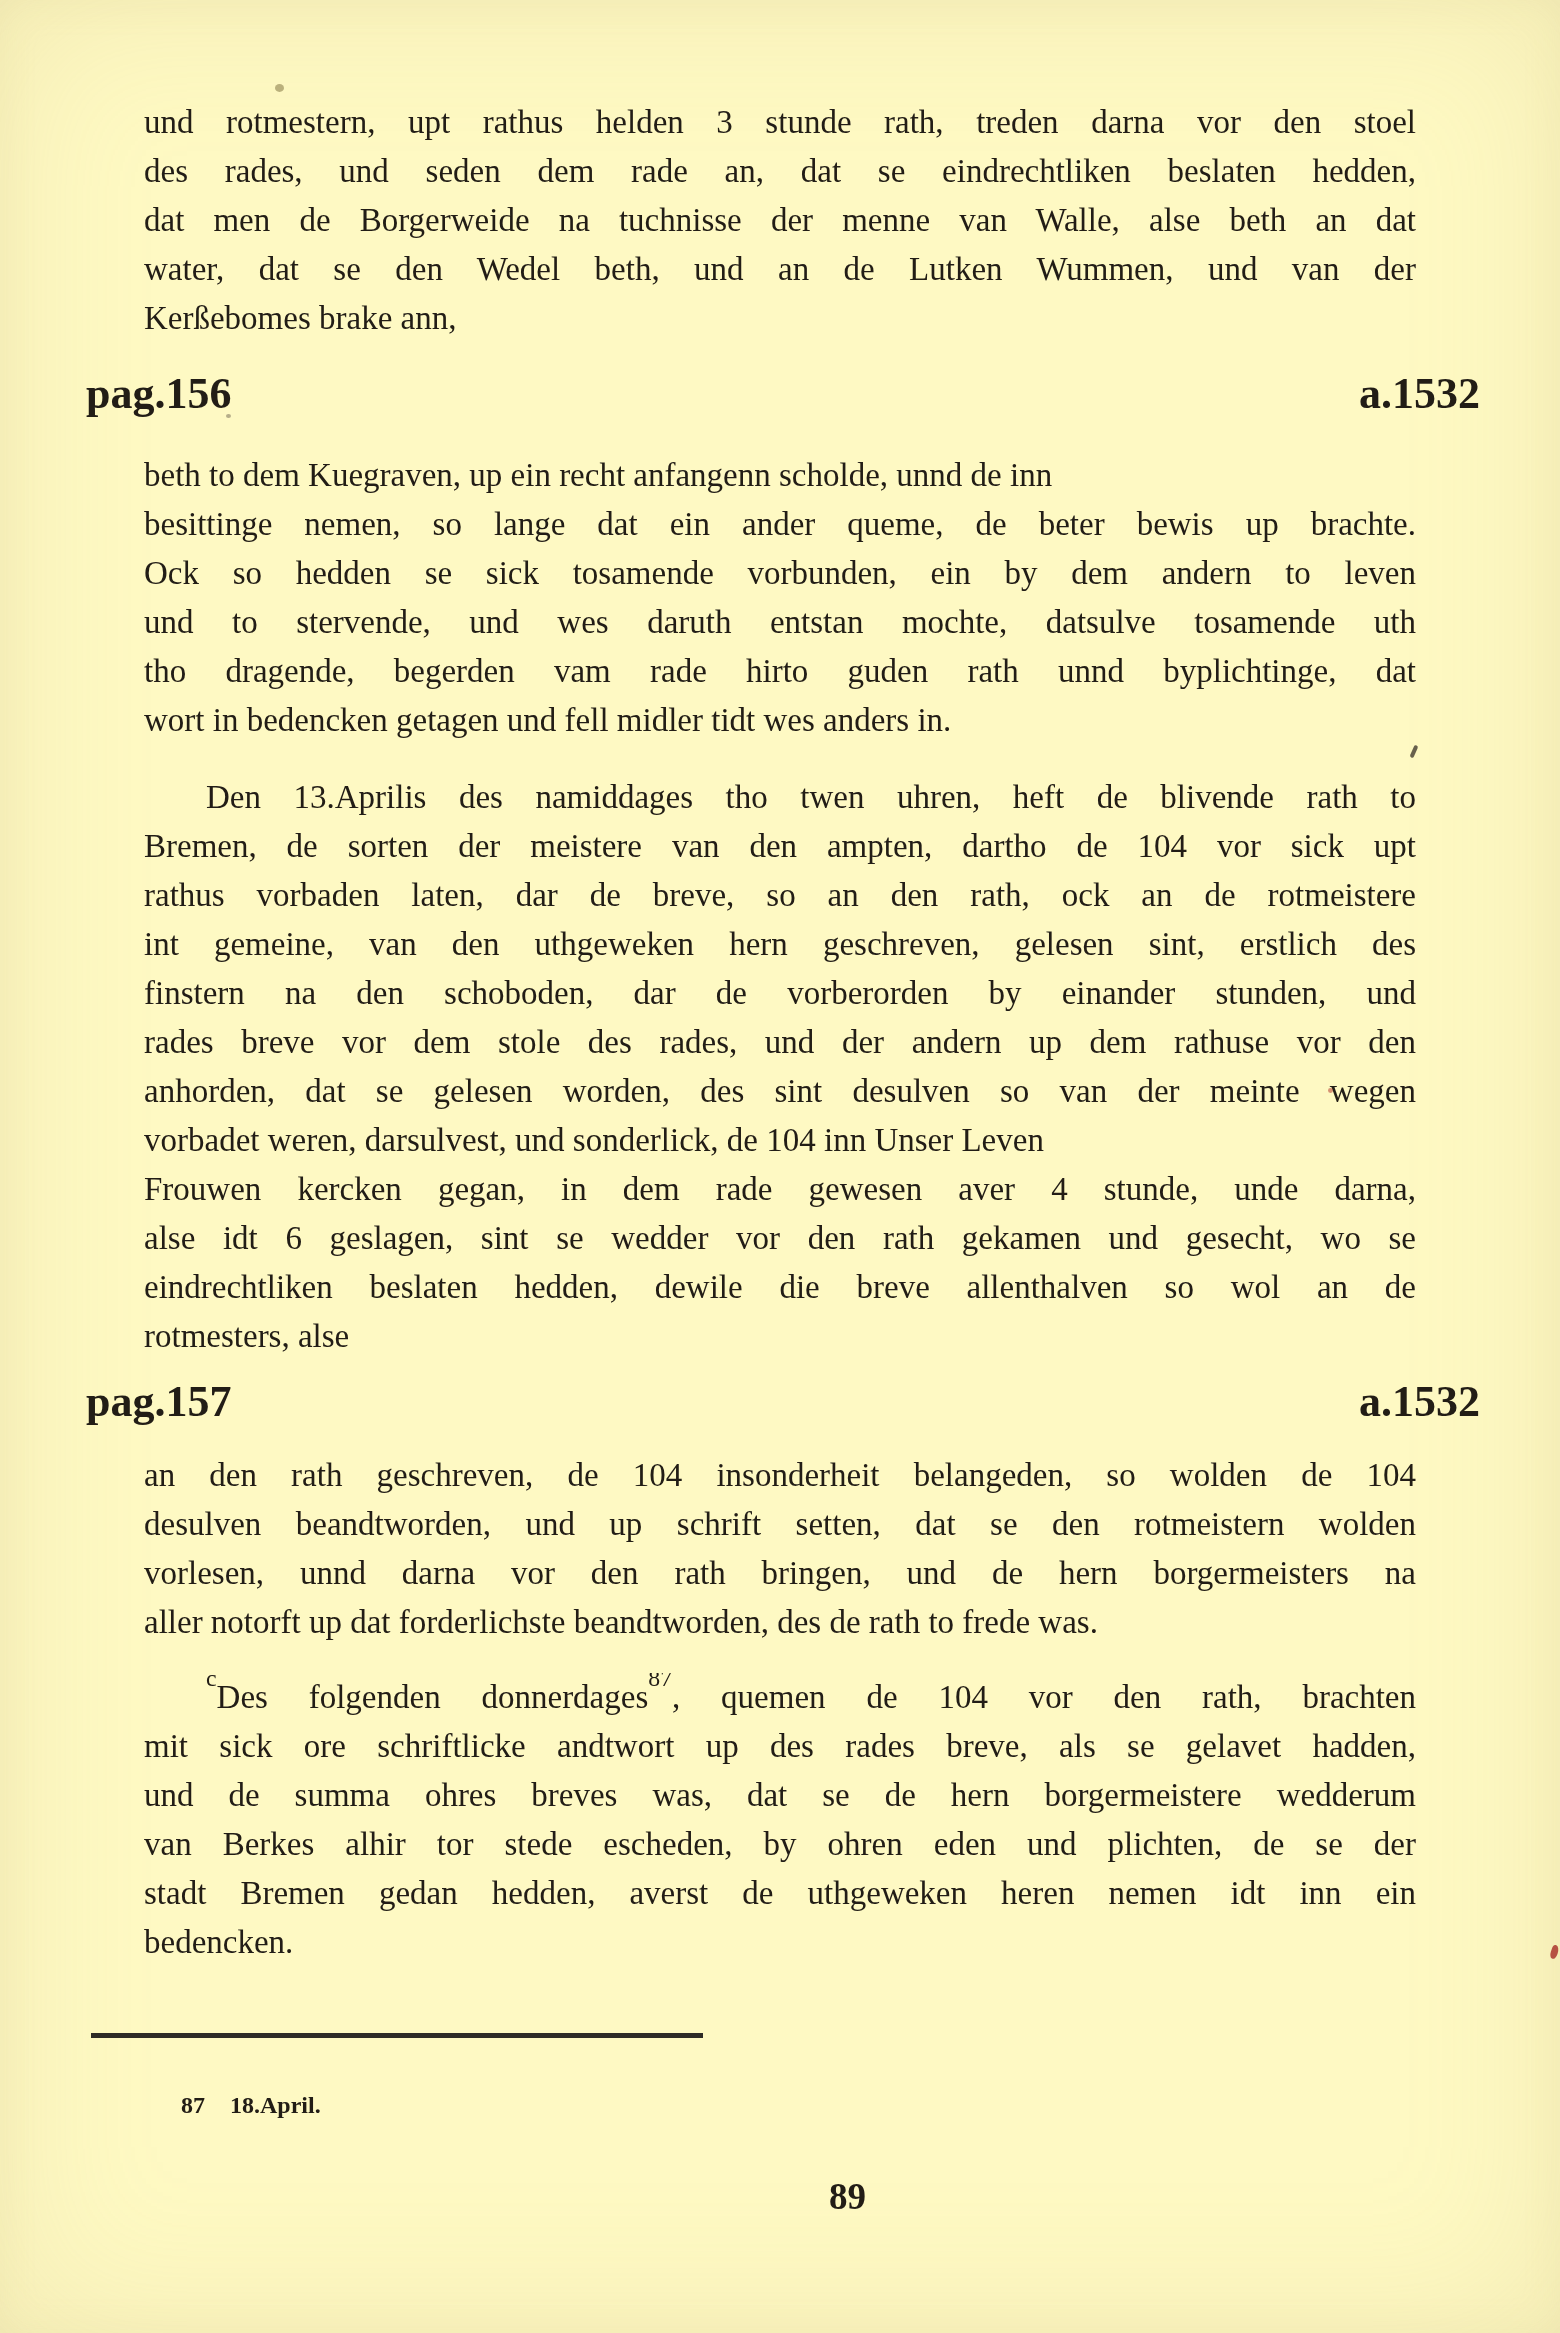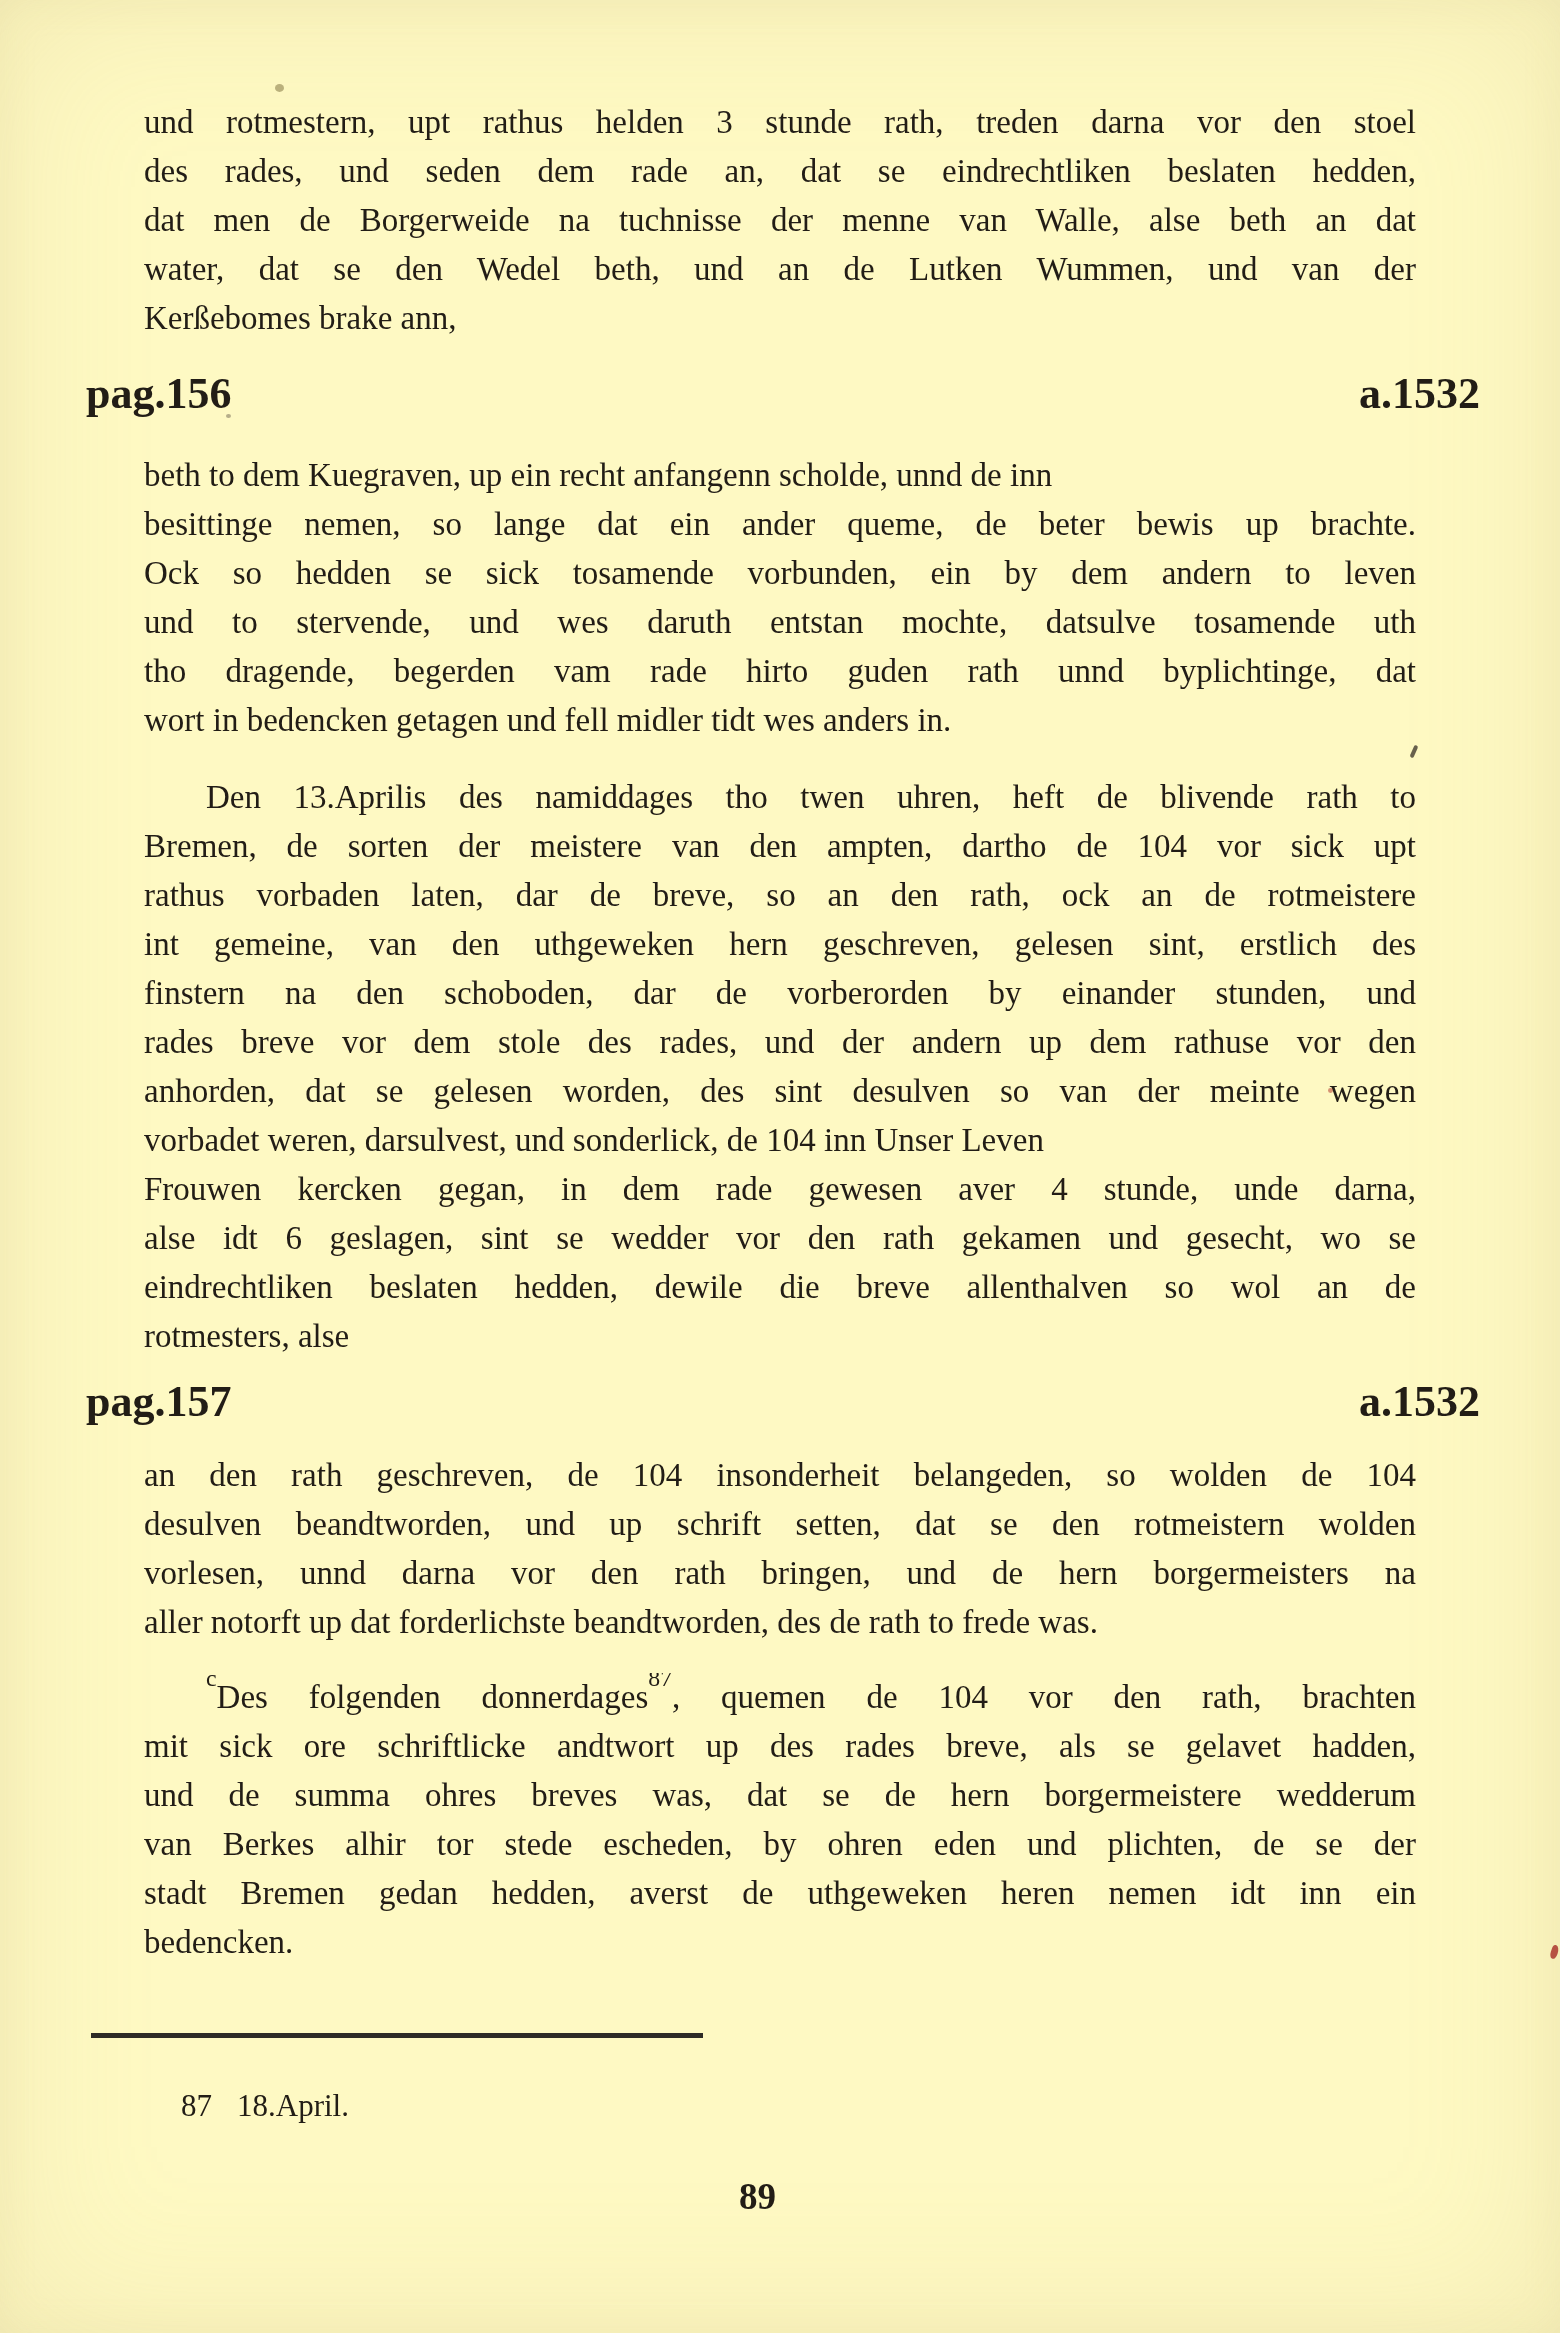--- a/index.html
+++ b/index.html
@@ -33,27 +33,27 @@
     display:flex; justify-content:space-between;
     font-size:44px; font-weight:bold; line-height:49px;
   }
   .footnote-rule {
     position:absolute; left:91px; top:2033px;
     width:612px; height:4.9px;
     background:#2e2b26;
   }
   .footnote {
     position:absolute; left:181px; top:2084px;
-    font-size:31px; font-weight:normal; line-height:43px; height:43px;
+    font-size:24px; font-weight:bold; line-height:43px; height:43px;
     white-space:nowrap;
   }
   .footnote .fn-text { margin-left:25px; }
   .pagenum {
     position:absolute; left:739px; top:2175px; width:127px;
-    text-align:left;
+    text-align:right;
     font-size:37px; font-weight:bold;
   }
   
   .speck { position:absolute; border-radius:50%; }
   .speck-olive { left:275px; top:84px; width:8.8px; height:7.8px; background:rgba(150,138,88,0.65); }
   .speck-red-edge { left:1551px; top:1945px; width:6.8px; height:13.7px; background:rgba(166,42,38,0.8); border-radius:40% 60% 50% 50%; transform:rotate(18deg); }
   .speck-red-dot { left:1328px; top:1088px; width:4.9px; height:4.9px; background:rgba(180,62,48,0.55); }
   .speck-stroke { left:1412px; top:745px; width:3.9px; height:12.7px; background:rgba(52,45,36,0.75); border-radius:2px; transform:rotate(24deg); }
   .speck-dot-grey { left:226px; top:414px; width:4.9px; height:3.9px; background:rgba(110,100,80,0.5); }
 </style>

